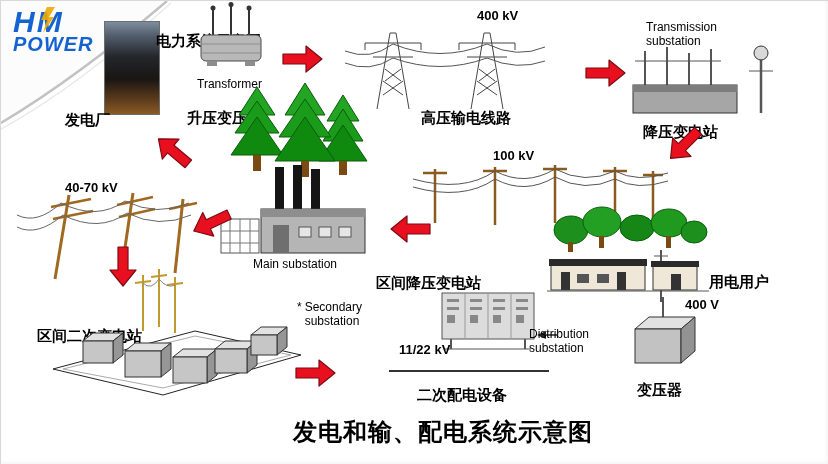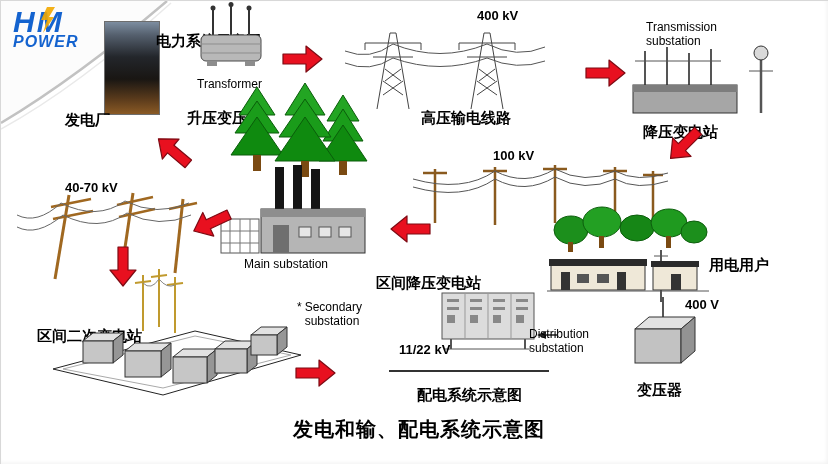--- a/index.html
+++ b/index.html
@@ -3,28 +3,28 @@
 <meta charset="utf-8">
 <title>Power System Diagram</title>
 <style>
   html,body{margin:0;padding:0;background:#ffffff;}
   body{font-family:"Liberation Sans","DejaVu Sans",sans-serif;color:#000;}
   .canvas{position:relative;width:828px;height:464px;background:#fff;overflow:hidden;
           border:1px solid #d8d8d8;box-shadow:inset -2px -2px 4px rgba(0,0,0,.06);}
   .abs{position:absolute;}
   .lbl{position:absolute;white-space:nowrap;line-height:1.15;}
   .cn{font-weight:bold;font-size:15px;}
-  .cnbig{font-weight:bold;font-size:20px;letter-spacing:1px;}
+  .cnbig{font-weight:bold;font-size:24px;letter-spacing:1px;}
   .en{font-weight:400;font-size:12px;}
   .kv{font-weight:600;font-size:13px;}
   .arrow{position:absolute;width:40px;height:28px;}
   .arrow svg{display:block;width:100%;height:100%;}
   .logo{position:absolute;left:12px;top:4px;font-style:italic;color:#1463cf;}
   .logo-hm{font-size:30px;font-weight:800;letter-spacing:2px;}
-  .logo-power{font-size:16px;font-weight:800;margin-top:-6px;letter-spacing:1px;font-style:italic;}
+  .logo-power{font-size:20px;font-weight:800;margin-top:-6px;letter-spacing:1px;font-style:italic;}
   .photo{position:absolute;left:103px;top:20px;width:54px;height:92px;border:1px solid #6d6d6d;
          background:linear-gradient(180deg,#7d8da0 0%,#55606e 14%,#23262b 38%,#191613 62%,#5e3d1c 85%,#8a5a25 100%);}
   .hline{position:absolute;background:#333;}
   svg{overflow:visible;}
 </style>
 </head>
 <body>
 
 <div class="canvas">
 
@@ -159,21 +159,21 @@
     <rect x="78" y="62" width="12" height="10" fill="#e6e6e6" stroke="#555"></rect>
     <rect x="98" y="62" width="12" height="10" fill="#e6e6e6" stroke="#555"></rect>
     <rect x="118" y="62" width="12" height="10" fill="#e6e6e6" stroke="#555"></rect>
     <rect x="0" y="54" width="38" height="34" fill="none" stroke="#555"></rect>
     <line x1="9" y1="54" x2="9" y2="88" stroke="#777"></line>
     <line x1="19" y1="54" x2="19" y2="88" stroke="#777"></line>
     <line x1="29" y1="54" x2="29" y2="88" stroke="#777"></line>
     <line x1="0" y1="66" x2="38" y2="66" stroke="#777"></line>
     <line x1="0" y1="78" x2="38" y2="78" stroke="#777"></line>
   </svg>
-  <div class="lbl en" style="left:243px;top:257px">Main substation</div>
+  <div class="lbl en" style="left:252px;top:257px">Main substation</div>
   <div class="lbl cn" style="left:375px;top:273px">区间降压变电站</div>
 
   <div class="lbl kv" style="left:64px;top:180px">40-70 kV</div>
   <svg class="abs" style="left:16px;top:184px;width:180px;height:98px" viewBox="0 0 180 98">
     <g stroke="#a06820" stroke-width="3" fill="none">
       <line x1="38" y1="94" x2="52" y2="10"></line>
         <line x1="104" y1="90" x2="116" y2="8"></line>
       <line x1="158" y1="88" x2="166" y2="14"></line>
     </g>
     <g stroke="#a06820" stroke-width="2.5" fill="none">
@@ -244,21 +244,21 @@
         <rect x="33" y="26" width="8" height="8"></rect>
       <rect x="56" y="26" width="8" height="8"></rect>
         <rect x="79" y="26" width="8" height="8"></rect>
     </g>
     <line x1="14" y1="50" x2="14" y2="60" stroke="#555" stroke-width="2"></line>
     <line x1="88" y1="50" x2="88" y2="60" stroke="#555" stroke-width="2"></line>
     <line x1="8" y1="60" x2="94" y2="60" stroke="#555"></line>
   </svg>
   <div class="lbl kv" style="left:398px;top:342px">11/22 kV</div>
   <div class="hline" style="left:388px;top:369px;width:160px;height:2px"></div>
-  <div class="lbl cn" style="left:416px;top:385px">配电系统示意图</div>
+  <div class="lbl cn" style="left:416px;top:385px">二次配电设备</div>
 
   <svg class="abs" style="left:536px;top:328px;width:22px;height:12px" viewBox="0 0 22 12">
     <line x1="20" y1="6" x2="6" y2="6" stroke="#222" stroke-width="1.5"></line>
     <polygon points="0,6 9,2 9,10" fill="#222"></polygon>
   </svg>
   <div class="lbl en" style="left:528px;top:327px">
     <div>Distribution</div>
     <div>substation</div>
   </div>
 
@@ -288,21 +288,21 @@
     <rect x="4" y="55" width="98" height="7" fill="#2a2a2a"></rect>
     <rect x="16" y="68" width="9" height="18" fill="#333"></rect>
     <rect x="32" y="70" width="12" height="9" fill="#555"></rect>
     <rect x="52" y="70" width="12" height="9" fill="#555"></rect>
     <rect x="72" y="68" width="9" height="18" fill="#333"></rect>
     <rect x="108" y="62" width="44" height="24" fill="#efe8d8" stroke="#333"></rect>
     <rect x="106" y="57" width="48" height="6" fill="#2a2a2a"></rect>
     <rect x="126" y="70" width="10" height="16" fill="#333"></rect>
     <line x1="2" y1="87" x2="164" y2="87" stroke="#555"></line>
   </svg>
-  <div class="lbl cn" style="left:708px;top:255px">用电用户</div>
+  <div class="lbl cn" style="left:708px;top:272px">用电用户</div>
 
   <div class="arrow" style="left:282px;top:44px">
     <svg viewBox="0 0 40 28">
         <polygon points="0,9 23,9 23,1 39,14 23,27 23,19 0,19" fill="#e8101f" stroke="#7d0a13" stroke-width="1.2" stroke-linejoin="round"></polygon>
       </svg>
     </div>
   <div class="arrow" style="left:585px;top:58px">
     <svg viewBox="0 0 40 28">
         <polygon points="0,9 23,9 23,1 39,14 23,27 23,19 0,19" fill="#e8101f" stroke="#7d0a13" stroke-width="1.2" stroke-linejoin="round"></polygon>
       </svg>

